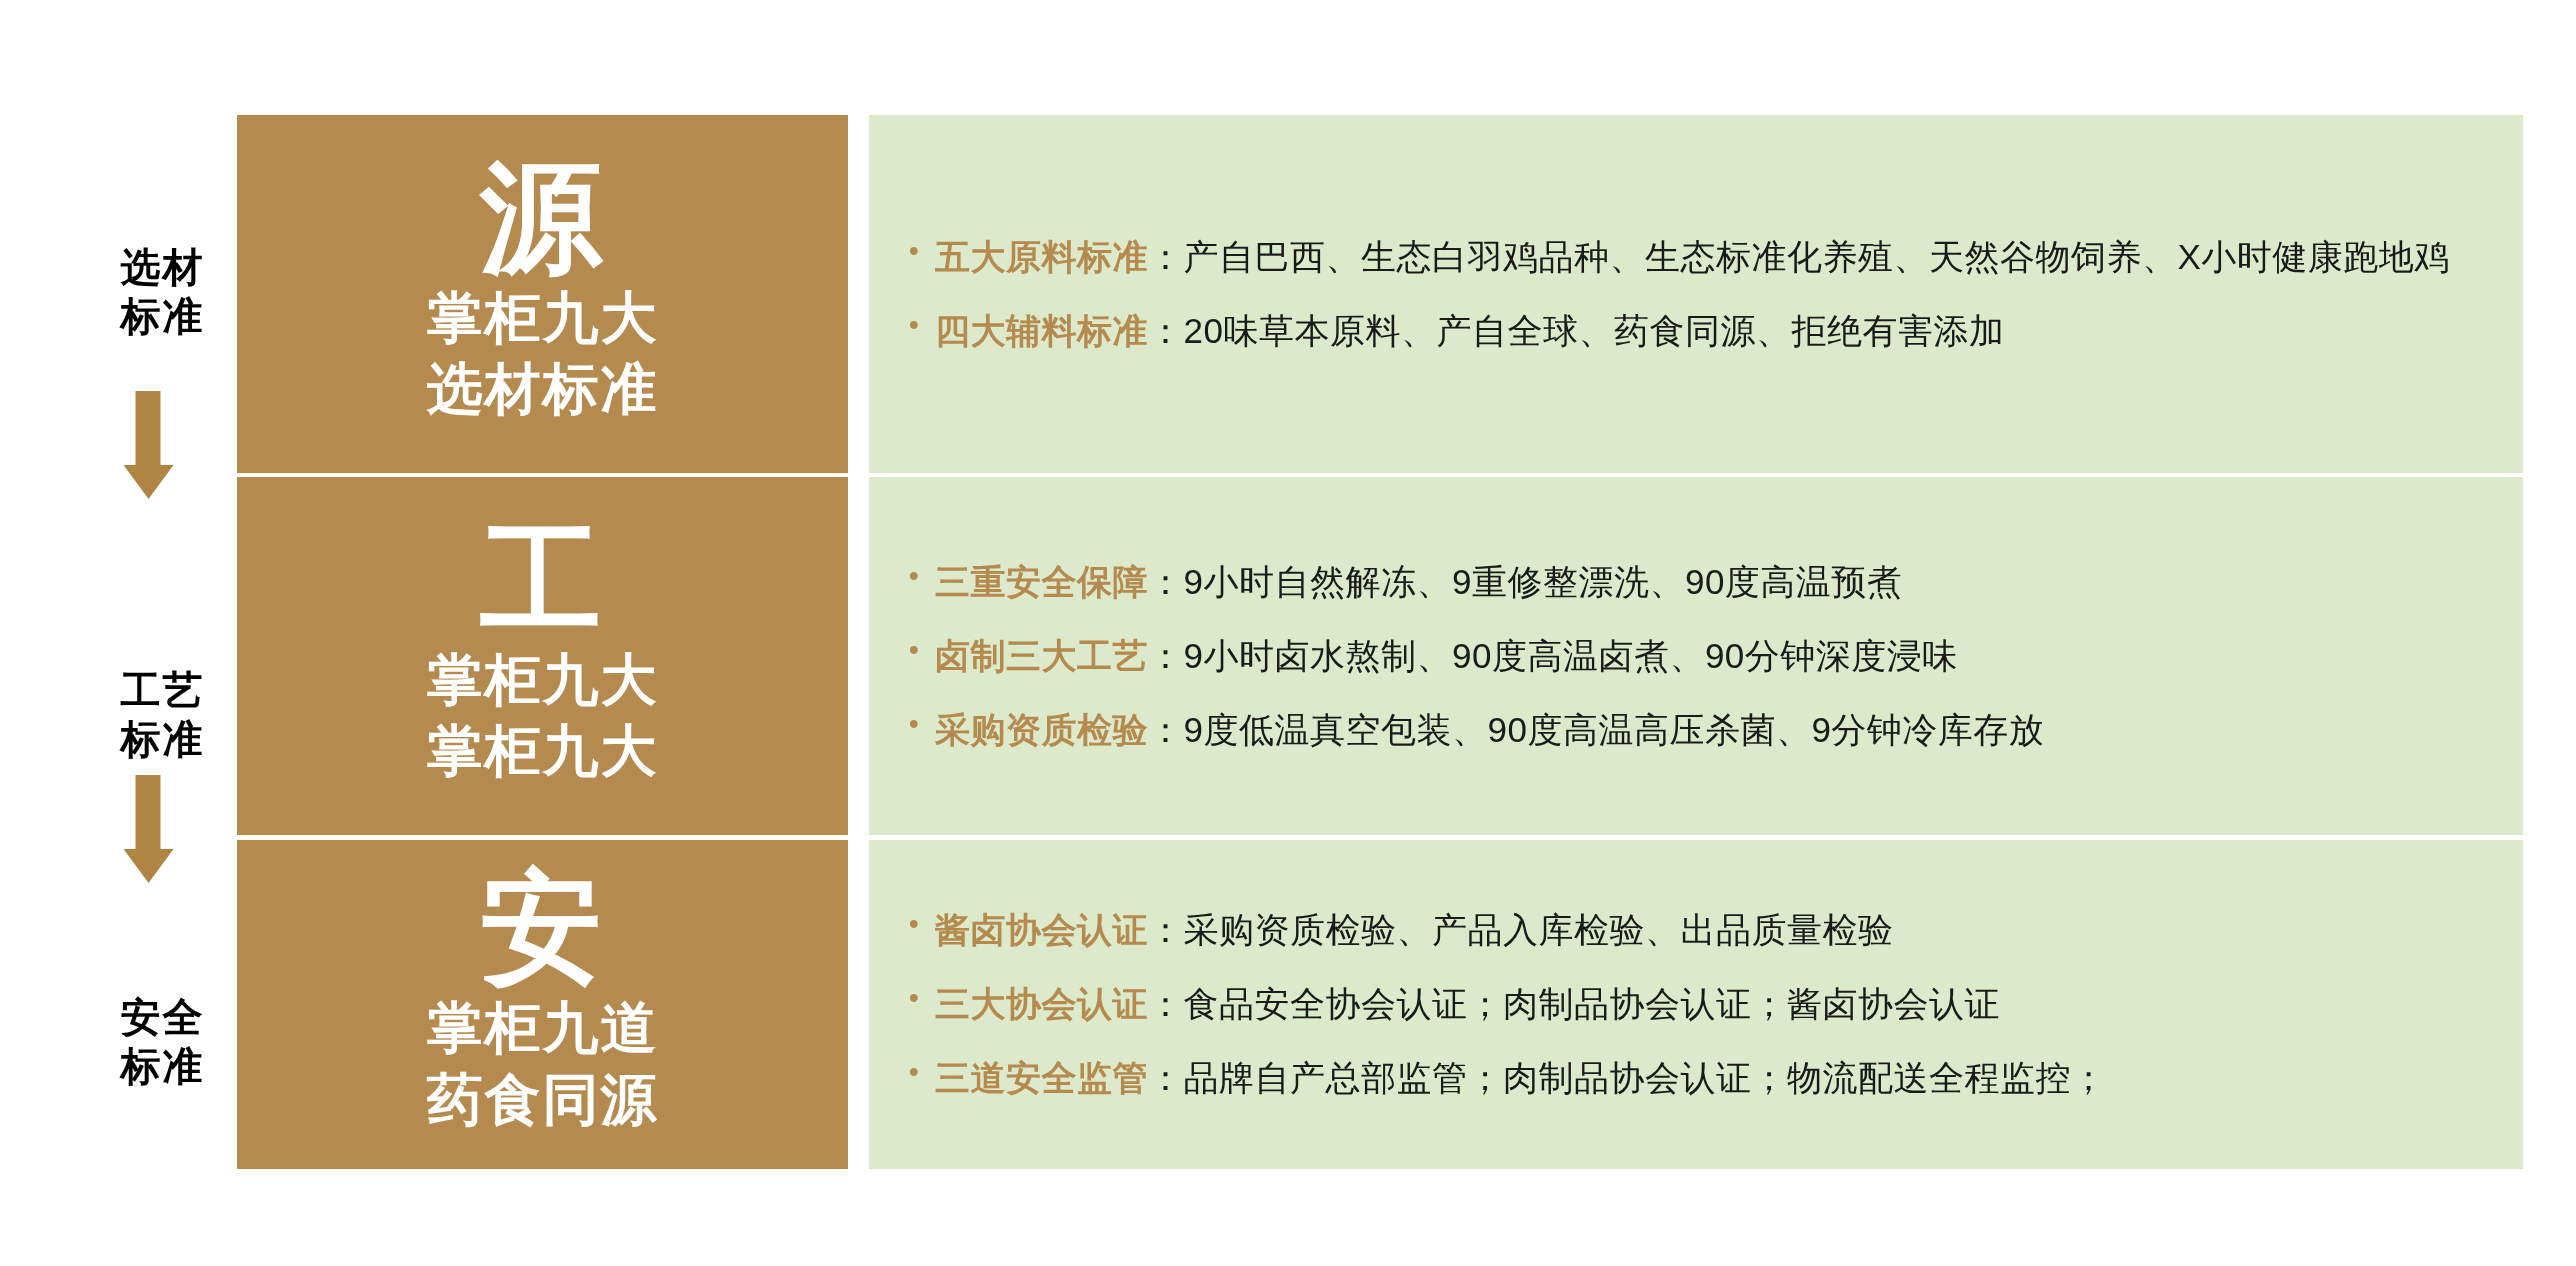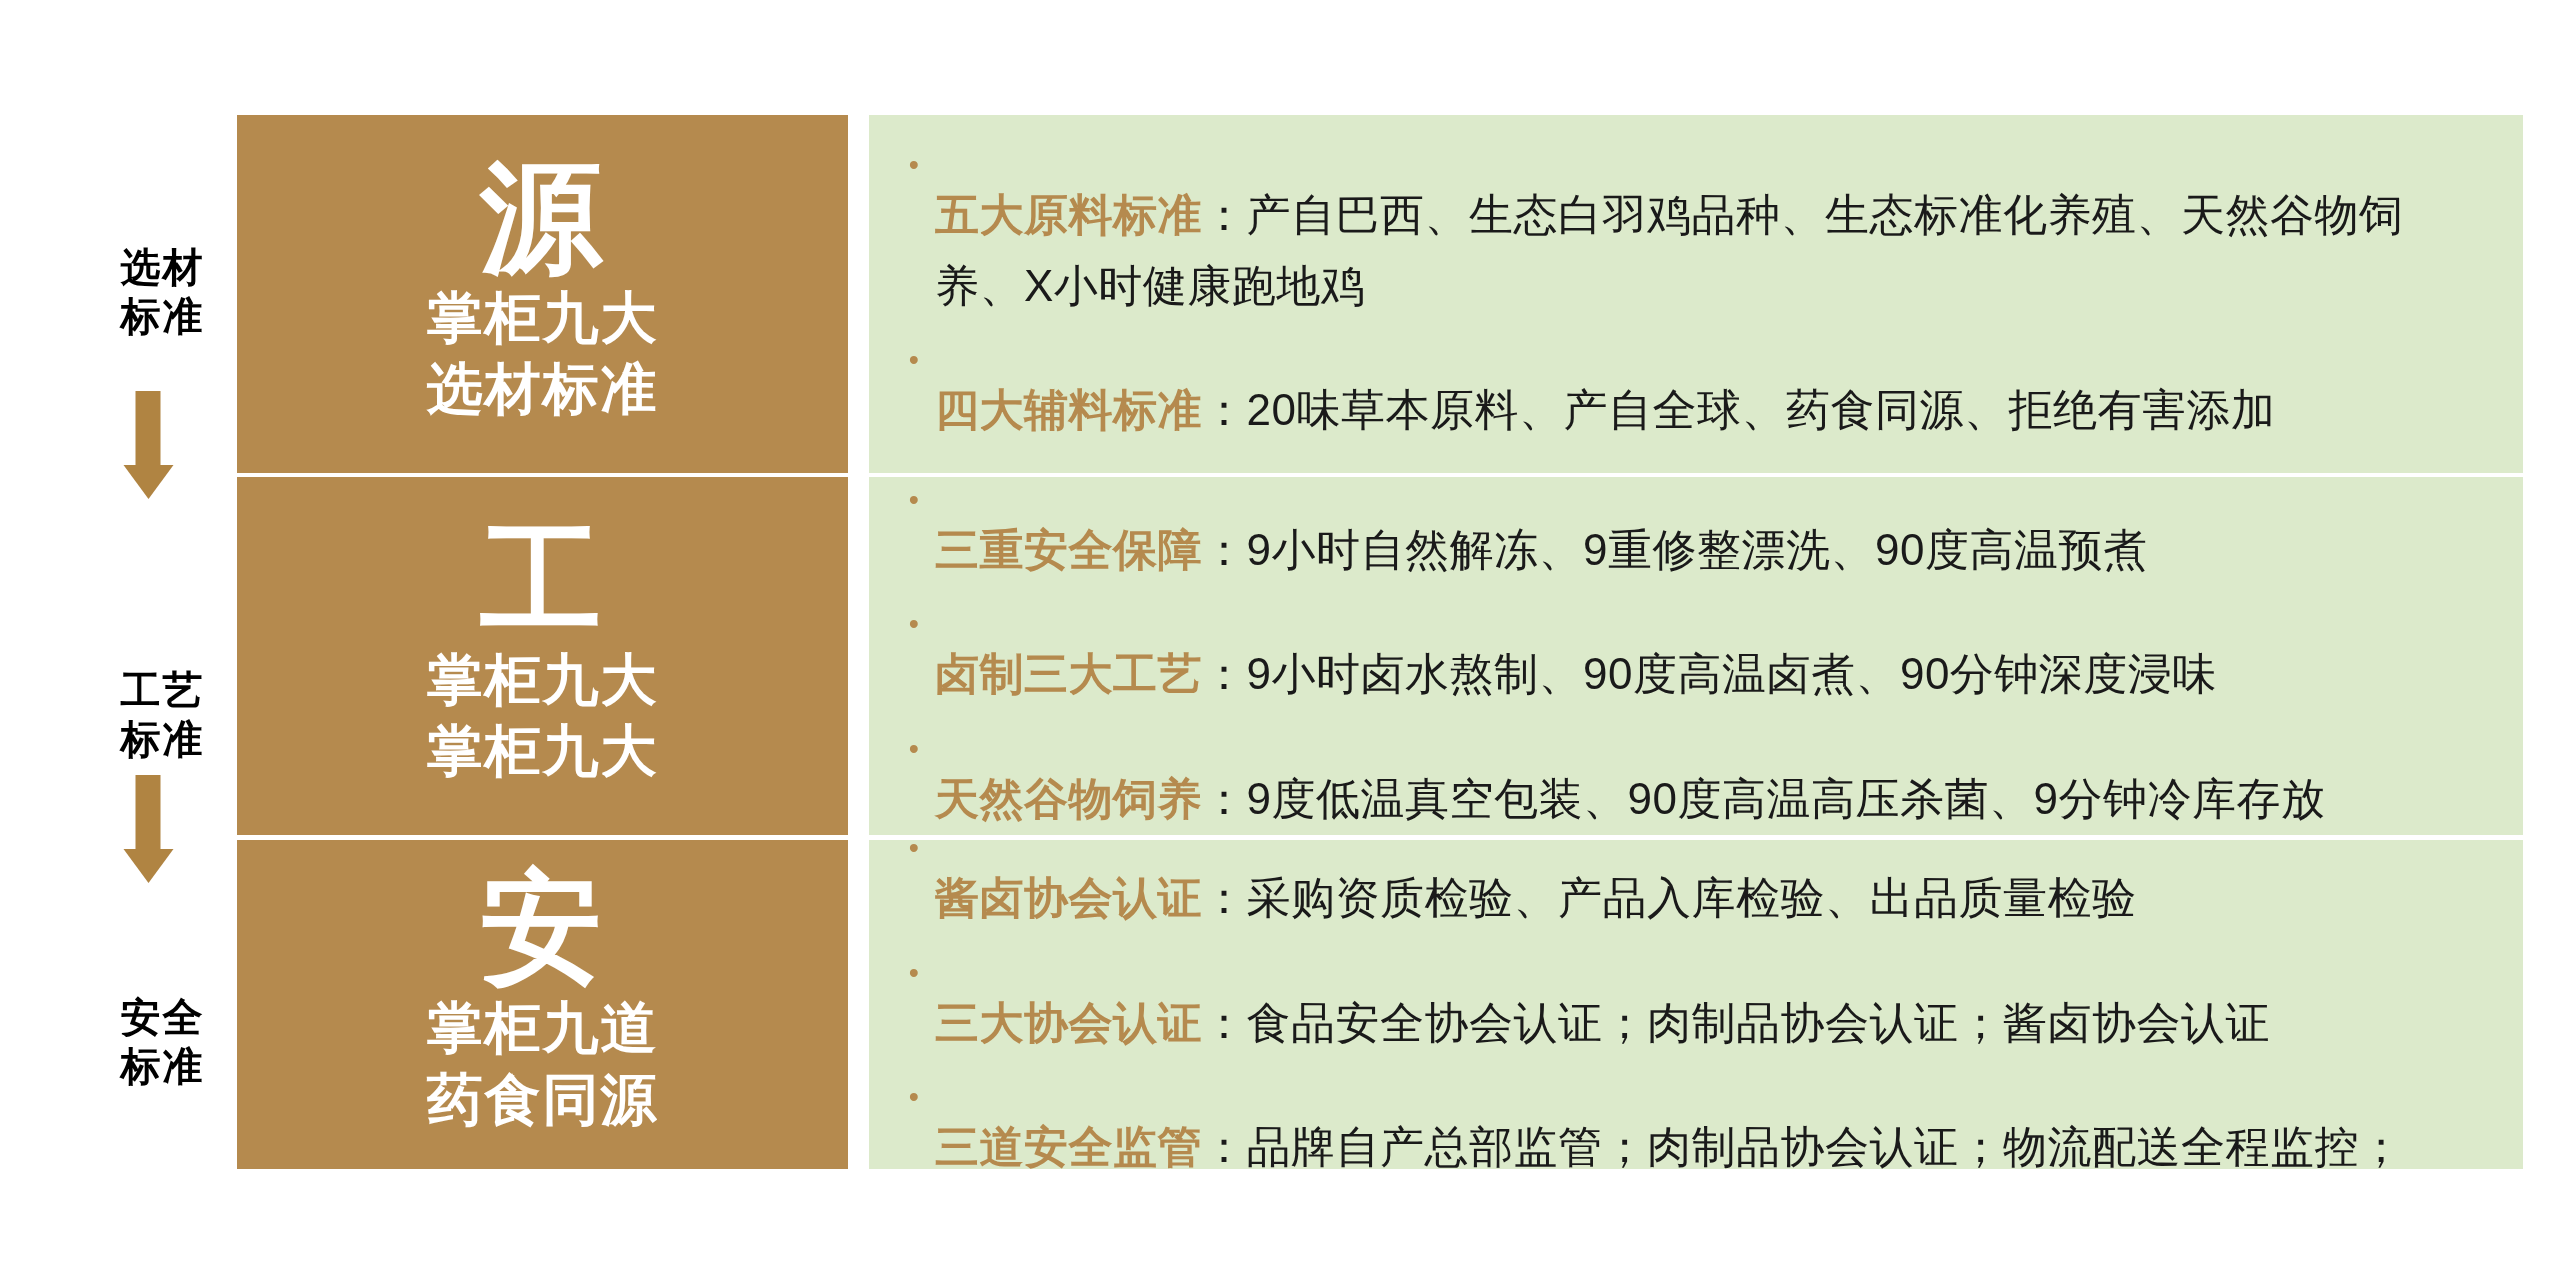--- a/index.html
+++ b/index.html
@@ -126,25 +126,24 @@
     flex: 0 0 32px;
     color: #b58a4e;
     font-size: 29px;
     line-height: 1.55;
     text-align: left;
     padding-left: 5.7px;
     box-sizing: border-box;
   }
   .btext {
     flex: 1 1 auto;
-    font-size: 44px;
+    font-size: 35px;
     line-height: 1.62;
     color: #1a1a1a;
     letter-spacing: 0.5px;
-    margin-top: 36px;
   }
   .btext .lead {
     color: #b58a4e;
     font-weight: bold;
   }
   .btext .sep {
     color: #1a1a1a;
   }
 </style>
 </head>
@@ -208,21 +207,21 @@
       <div class="bullet-row">
         <span class="dot">•</span>
         <span class="btext"><span class="lead">三重安全保障</span><span class="sep">：</span><span>9小时自然解冻、9重修整漂洗、90度高温预煮</span></span>
       </div>
       <div class="bullet-row">
         <span class="dot">•</span>
         <span class="btext"><span class="lead">卤制三大工艺</span><span class="sep">：</span><span>9小时卤水熬制、90度高温卤煮、90分钟深度浸味</span></span>
       </div>
       <div class="bullet-row">
         <span class="dot">•</span>
-        <span class="btext"><span class="lead">天然谷物饲养</span><span class="sep">：</span><span>9度低温真空包装、90度高温高压杀菌、9分钟冷库存放</span></span>
+        <span class="btext"><span class="lead">采购资质检验</span><span class="sep">：</span><span>9度低温真空包装、90度高温高压杀菌、9分钟冷库存放</span></span>
       </div>
     </div>
   </div>
 
   <div class="row r2">
     <div class="badge">
       <div class="big">安</div>
       <div class="sub1">掌柜九道</div>
       <div class="sub2">药食同源</div>
     </div>

